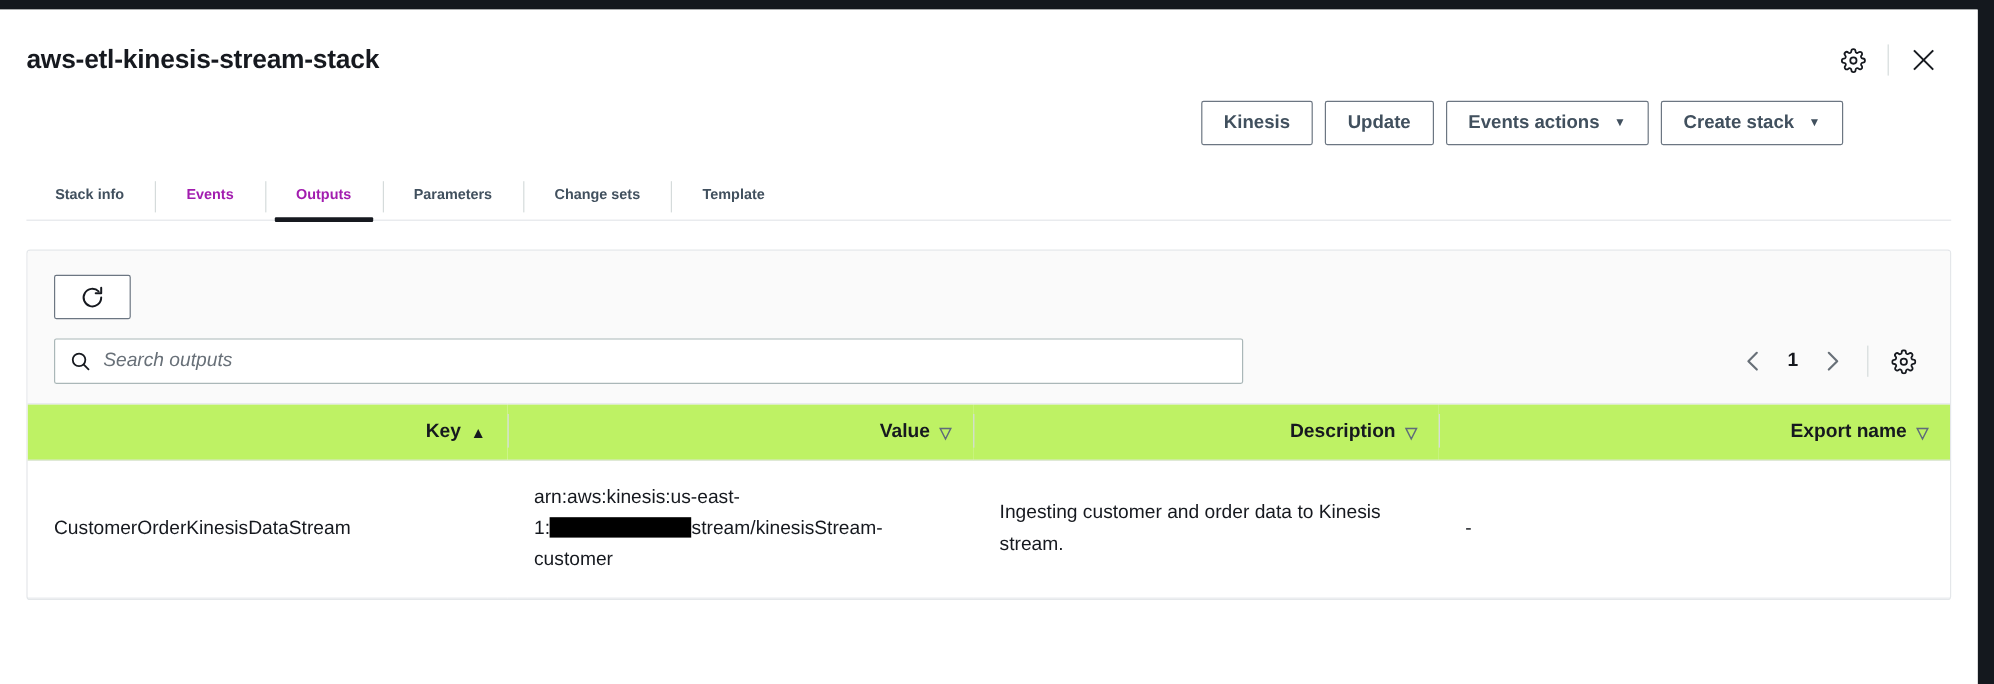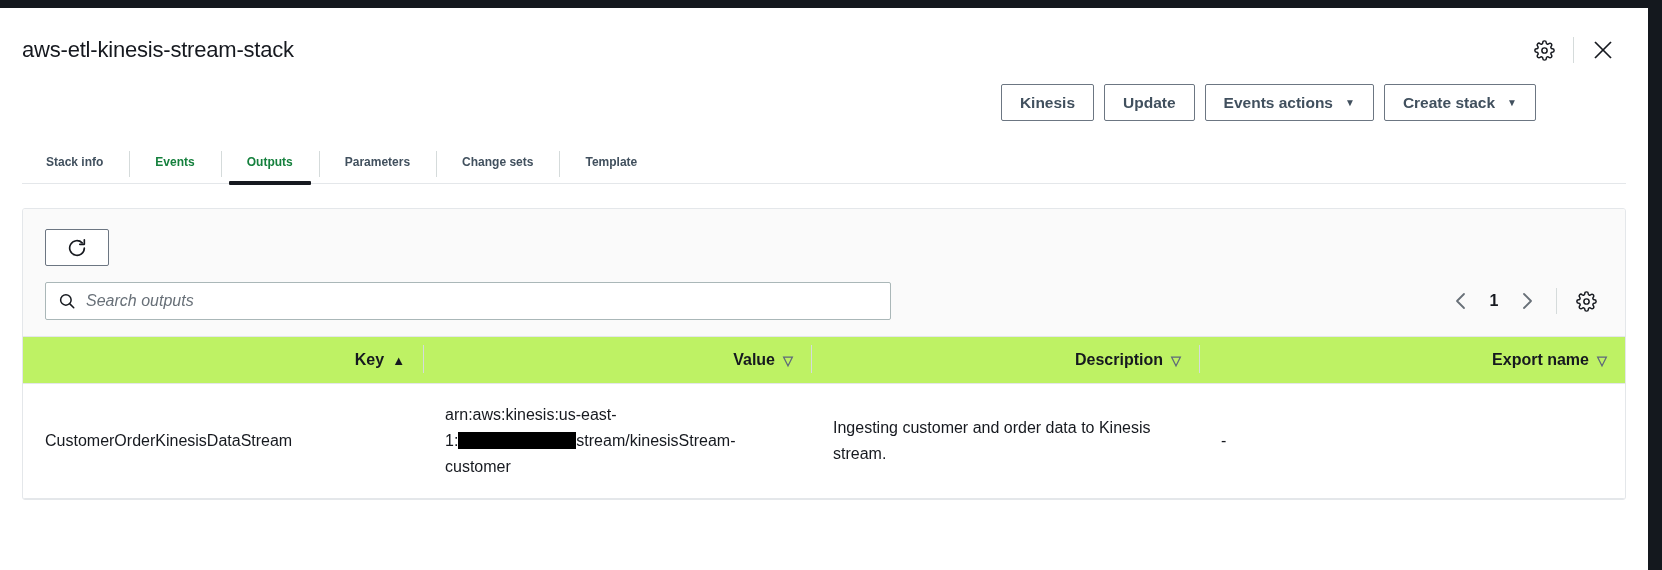--- a/index.html
+++ b/index.html
@@ -46,21 +46,21 @@
 
   
   .panel-header {
     display: flex;
     align-items: center;
     padding: 22px 28px 0 22px;
     height: 62px;
   }
   .panel-title {
     font-size: 22px;
-    font-weight: normal;
+    font-weight: bold;
     color: #16191f;
     letter-spacing: -0.2px;
     flex: 1;
   }
   .header-actions {
     display: flex;
     align-items: center;
     gap: 0px;
   }
   .icon-btn {
@@ -128,21 +128,21 @@
     padding: 12px 26px 14px 26px;
     font-size: 12px;
     font-weight: bold;
     color: #41505e;
     cursor: pointer;
     white-space: nowrap;
     display: flex;
     align-items: center;
   }
   .tab:first-child { padding-left: 24px; }
-  .tab.link { color: #15803d; }
+  .tab.link { color: #a21caf; }
   .tab + .tab::before {
     content: "";
     position: absolute;
     left: 0; top: 8px;
     width: 1px;
     height: 26px;
     background: #d5dbdb;
   }
   .tab.active::after {
     content: "";
@@ -198,21 +198,21 @@
   
   .filter-bar {
     display: flex;
     align-items: center;
     padding: 8px 22px 16px 22px;
     background: #fafafa;
     gap: 16px;
   }
   .search-box {
     position: relative;
-    width: 846px;
+    width: 991px;
     height: 38px;
     background: #ffffff;
     border: 1px solid #aab7b8;
     border-radius: 2px;
     display: flex;
     align-items: center;
     padding-left: 12px;
   }
   .search-box input {
     border: none;

